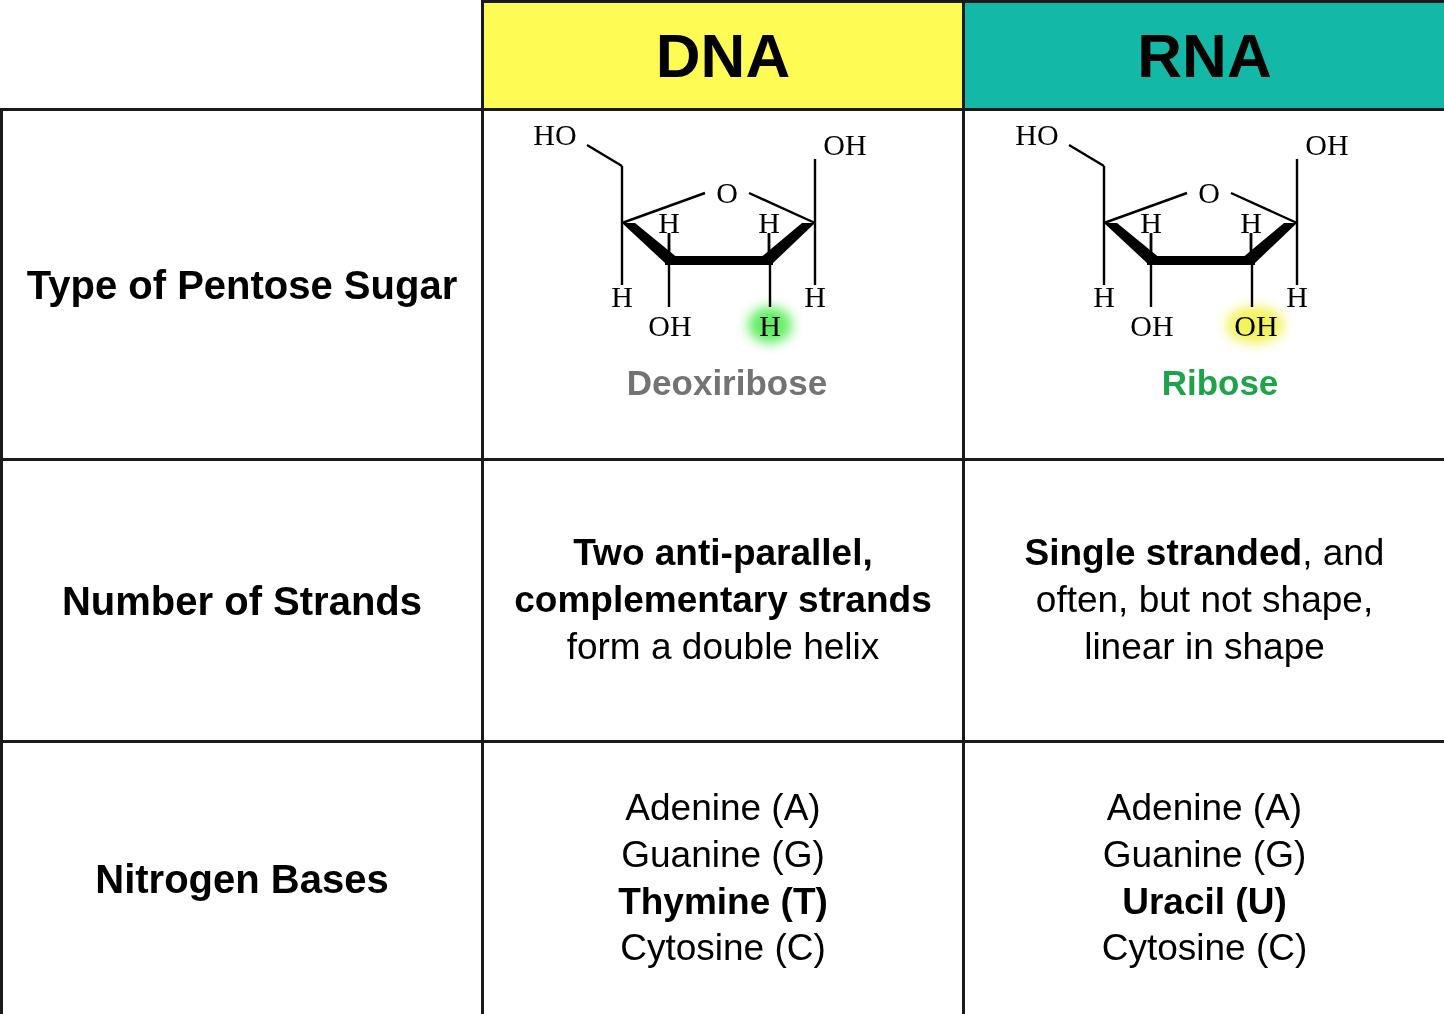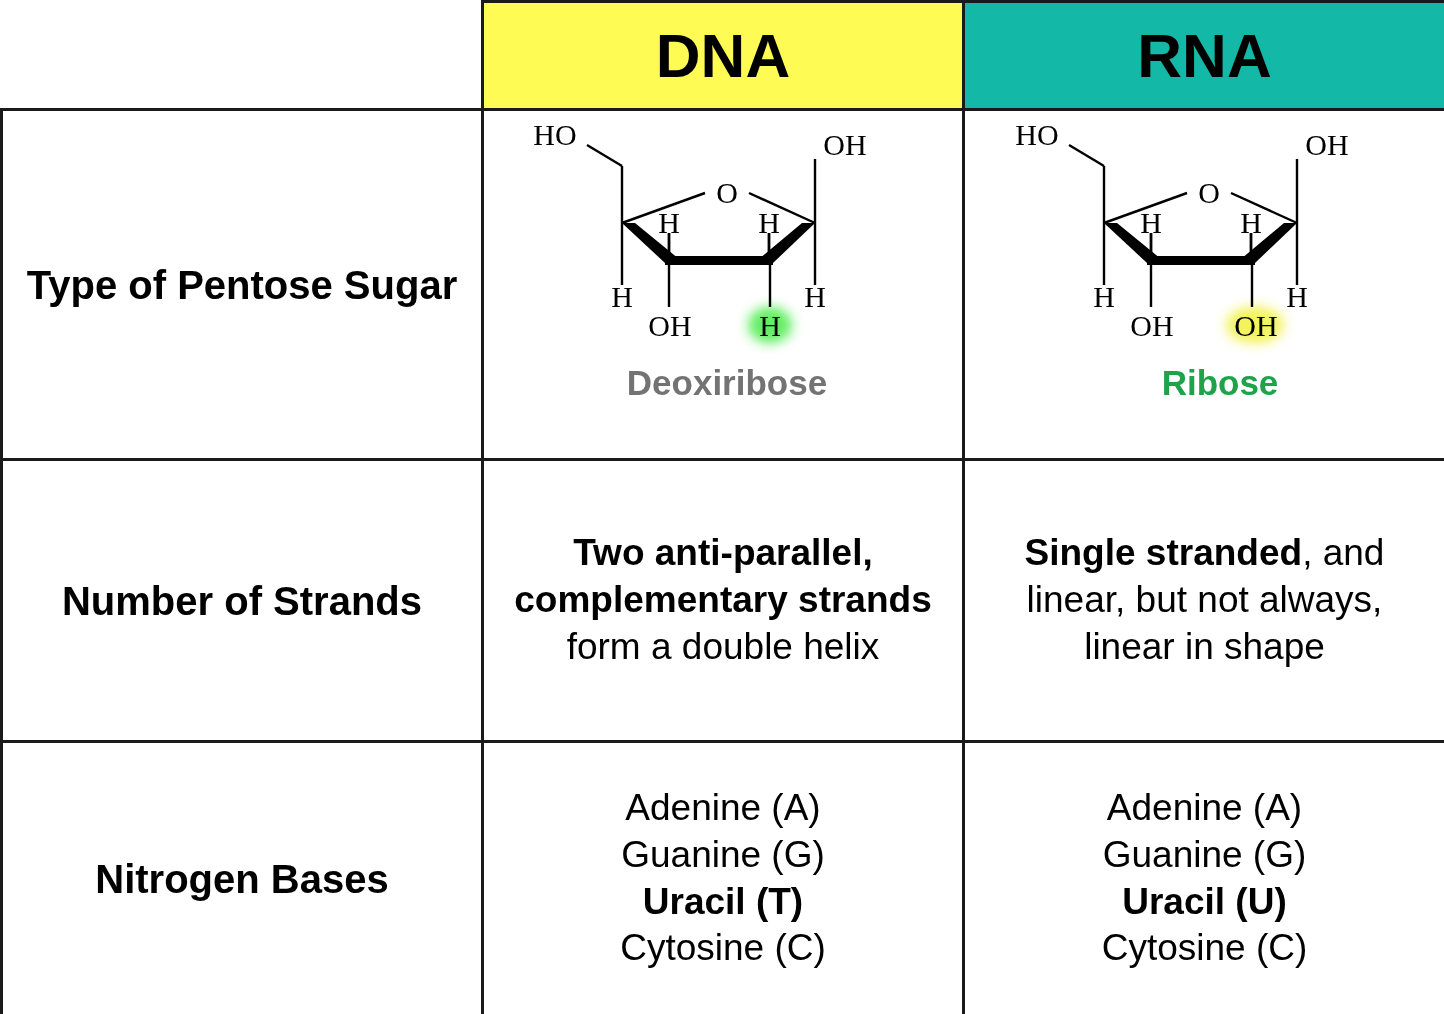--- a/index.html
+++ b/index.html
@@ -217,32 +217,32 @@
         <td class="rowlabel">Number of Strands</td>
 
         <td class="body-cell">
           <span class="base-line b">Two anti-parallel,</span>
           <span class="base-line b">complementary strands</span>
           <span class="base-line">form a double helix</span>
         </td>
 
         <td class="body-cell">
           <span class="base-line"><span class="b">Single stranded</span><span>, and</span></span>
-          <span class="base-line">linear, but not always,</span>
+          <span class="base-line">often, but not shape,</span>
           <span class="base-line">linear in shape</span>
         </td>
       </tr>
 
       <tr class="row-bases">
         <td class="rowlabel">Nitrogen Bases</td>
 
         <td class="body-cell">
           <span class="base-line">Adenine (A)</span>
           <span class="base-line">Guanine (G)</span>
-          <span class="base-line bold">Uracil (T)</span>
+          <span class="base-line bold">Thymine (T)</span>
           <span class="base-line">Cytosine (C)</span>
         </td>
 
         <td class="body-cell">
           <span class="base-line">Adenine (A)</span>
           <span class="base-line">Guanine (G)</span>
           <span class="base-line bold">Uracil (U)</span>
           <span class="base-line">Cytosine (C)</span>
         </td>
       </tr>

